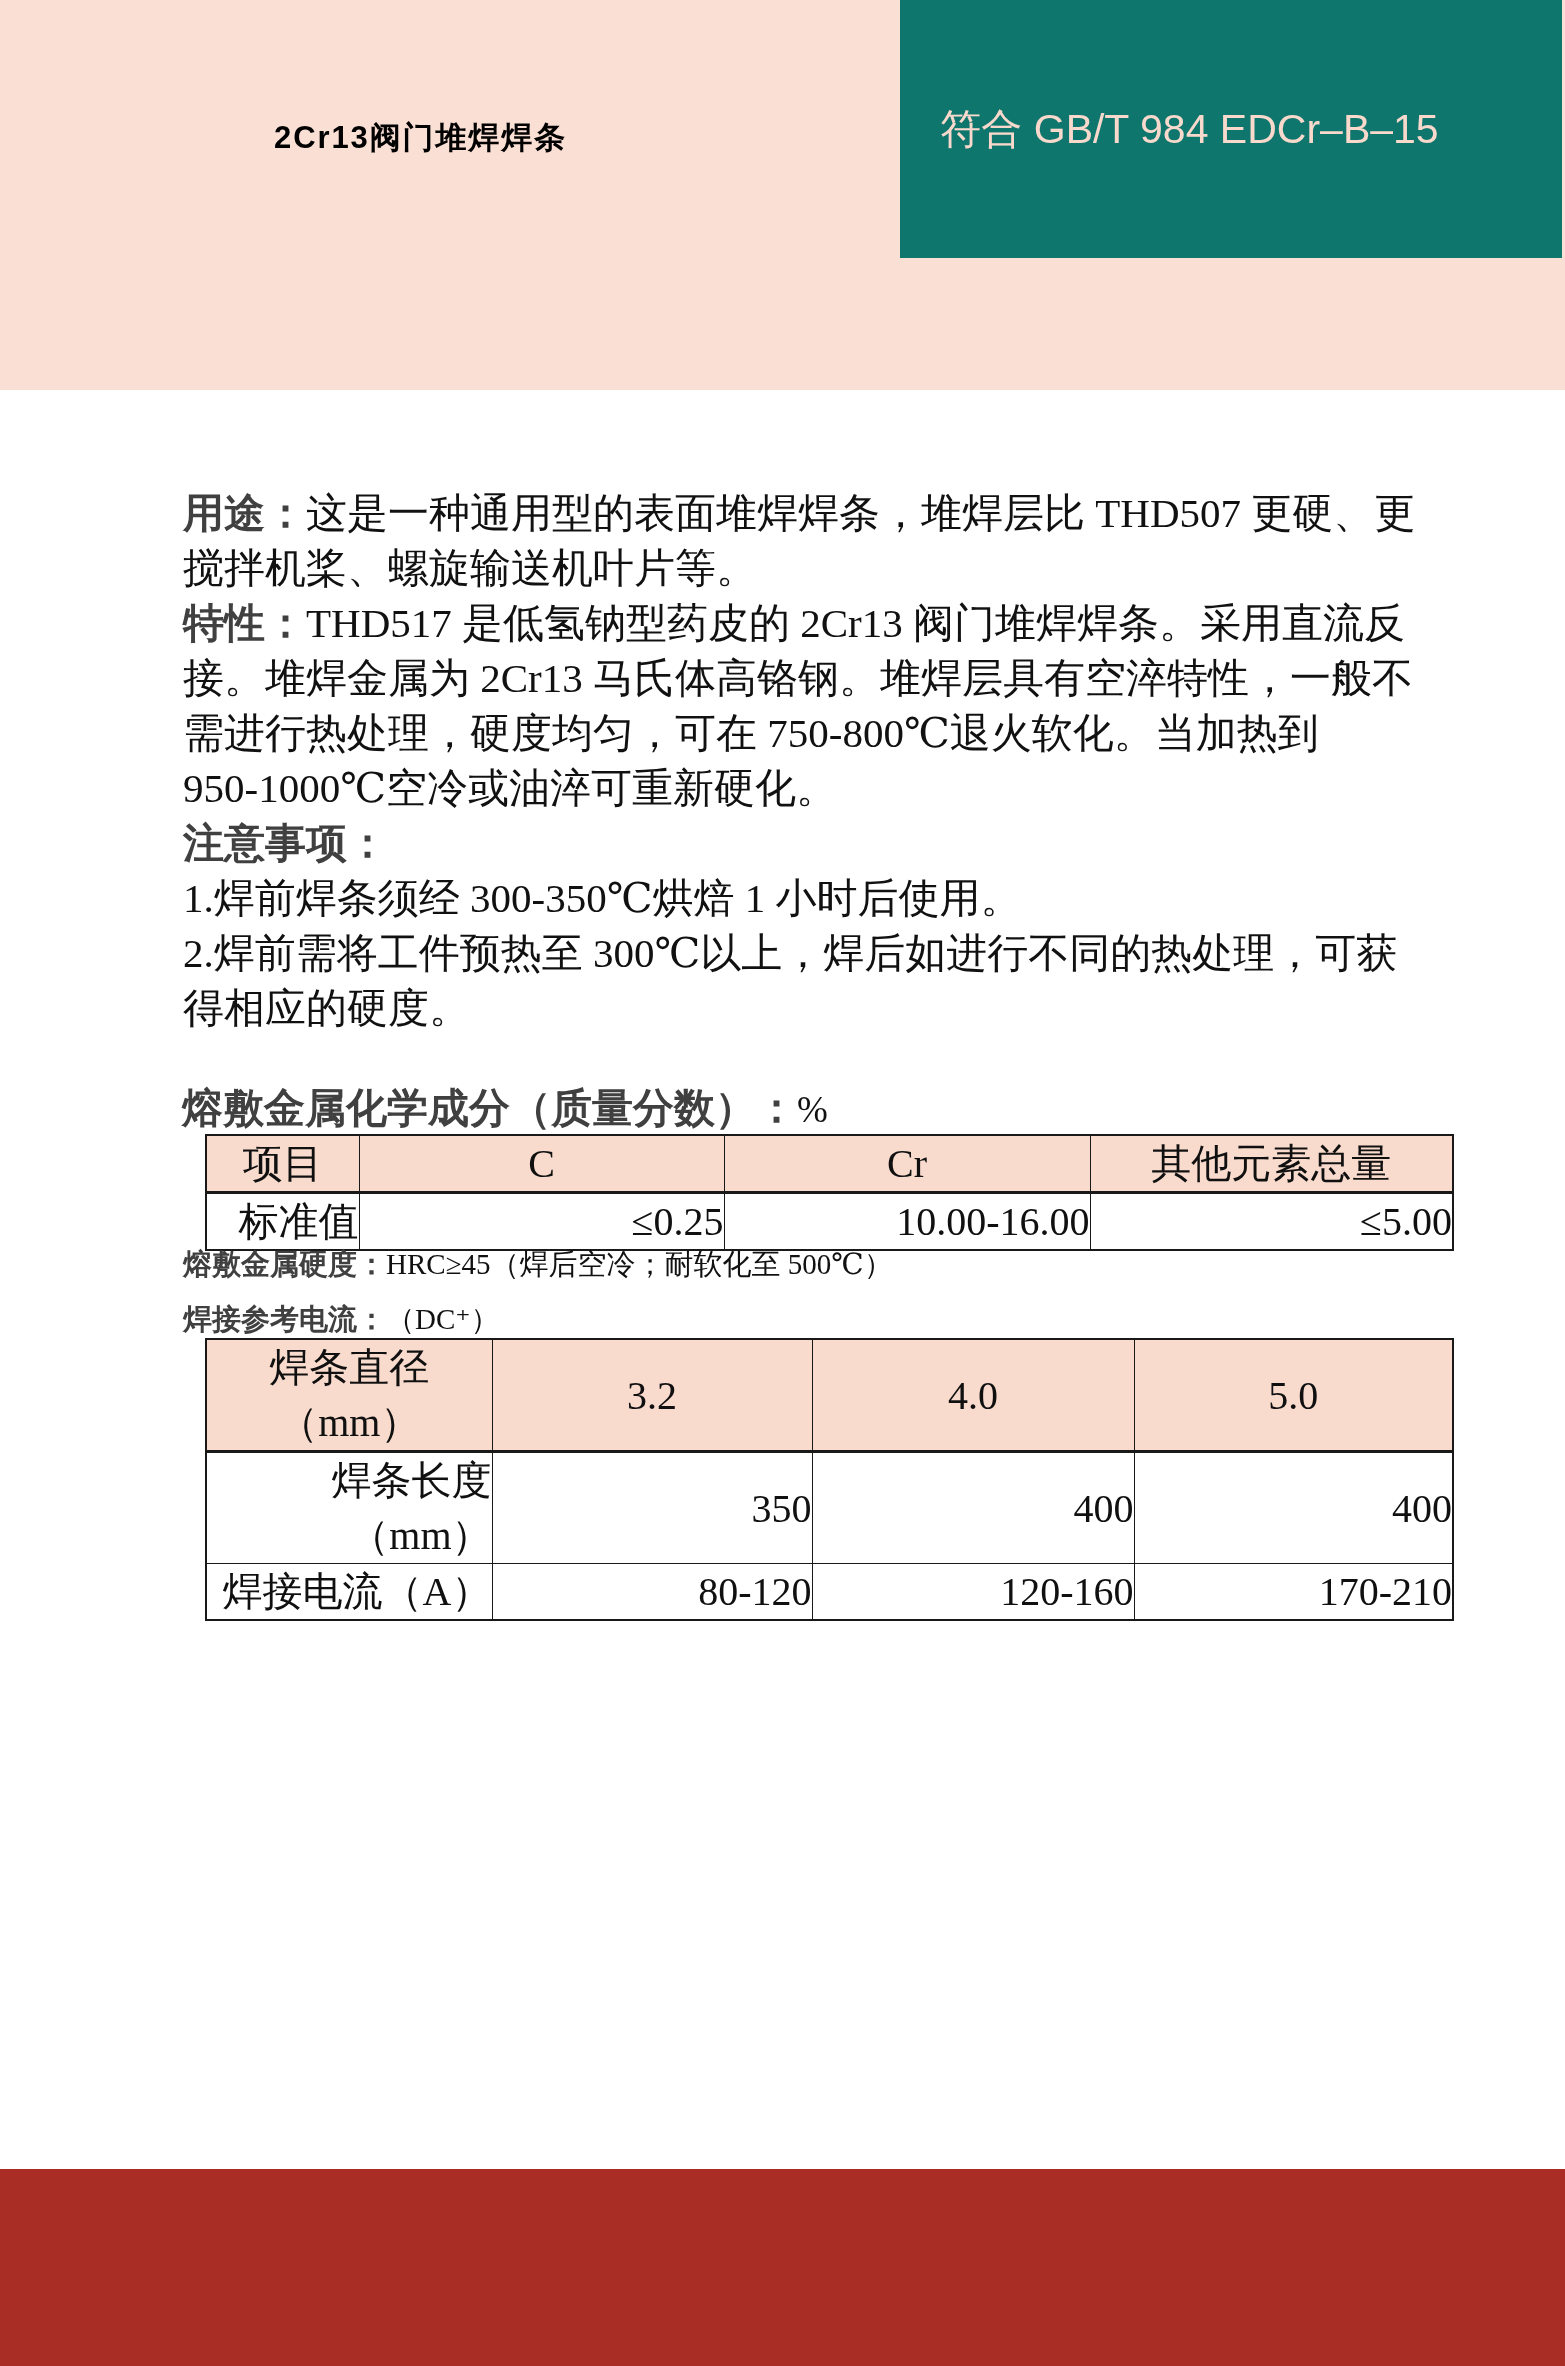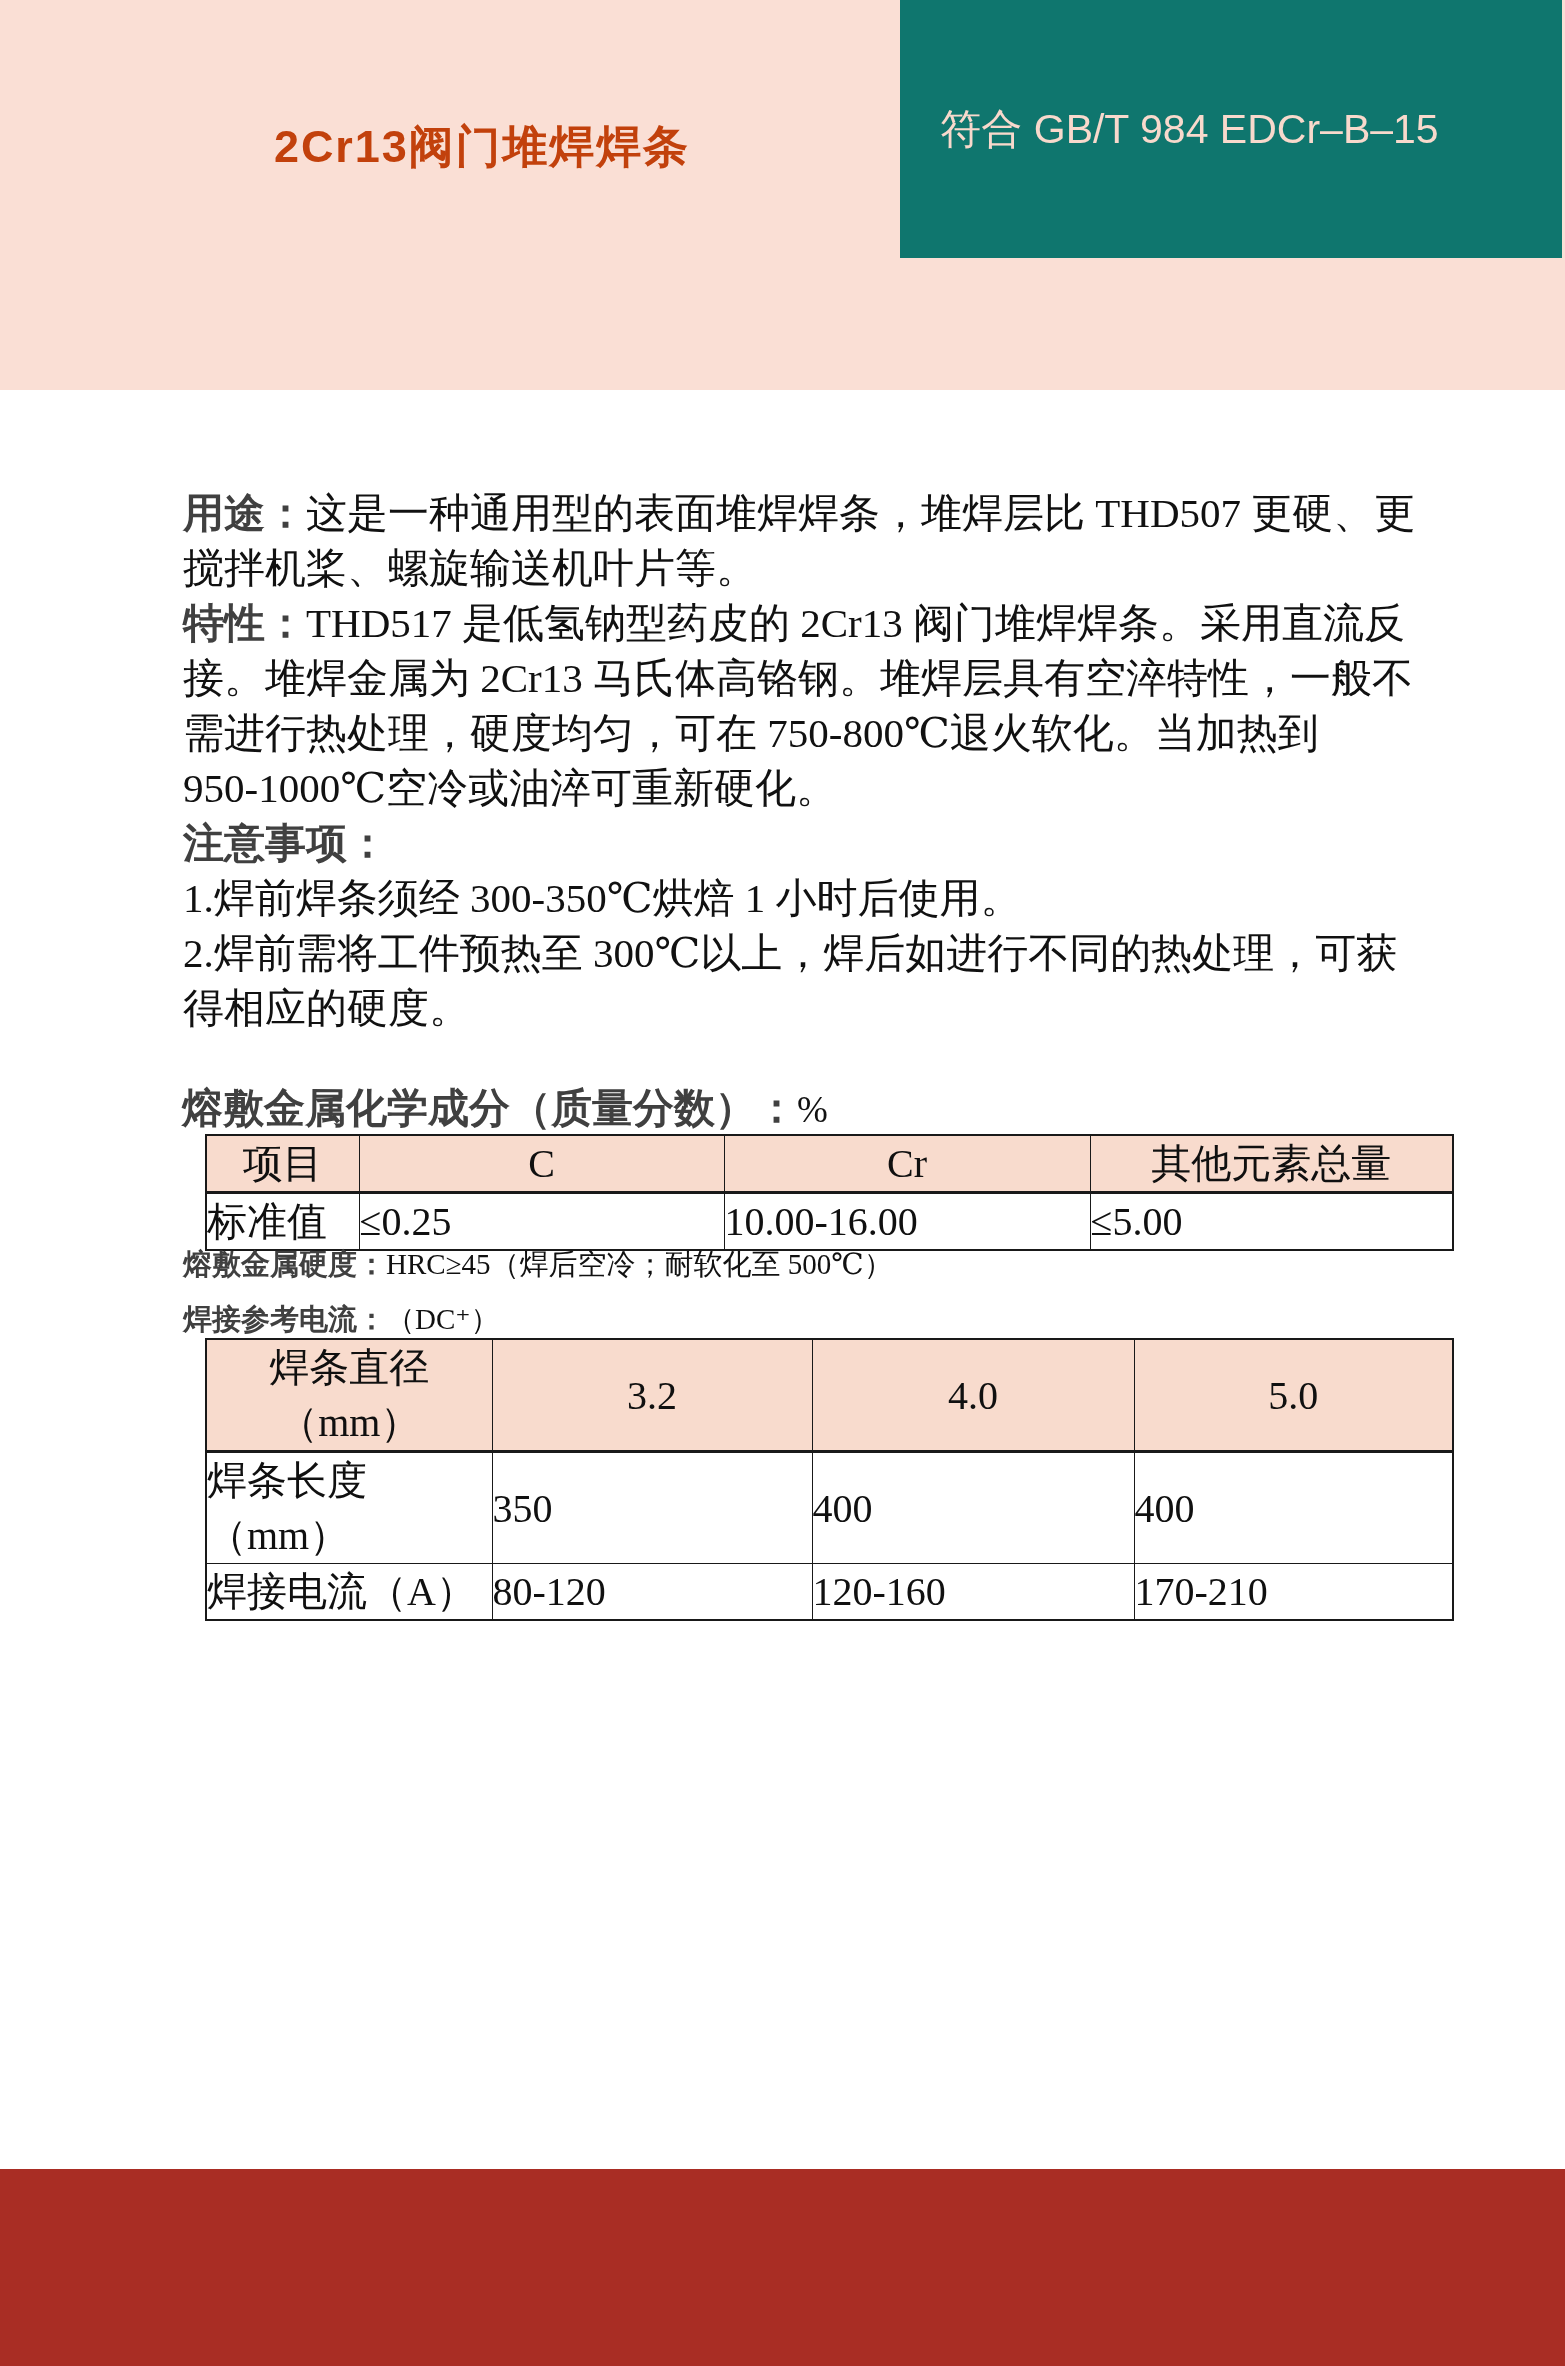--- a/index.html
+++ b/index.html
@@ -18,23 +18,23 @@
     position: absolute;
     left: 0; top: 0;
     width: 1566px; height: 390px;
     background: #fadfd5;
   }
   .page-title {
     position: absolute;
     left: 274px; top: 117px;
     font-family: "Liberation Sans", "DejaVu Sans", sans-serif;
     font-weight: 700;
-    font-size: 45px;
+    font-size: 31px;
     letter-spacing: 1.9px;
-    color: #c2410c;
+    color: #000000;
     white-space: nowrap;
   }
   .badge {
     position: absolute;
     left: 900px; top: 0;
     width: 662px; height: 258px;
     background: #0f766e;
     display: flex;
     align-items: center;
     justify-content: center;
@@ -101,21 +101,21 @@
   th {
     background: #f8dbcd;
     font-weight: 400;
     border-bottom-width: 3.7px;
     height: 46px;
     text-align: center;
     vertical-align: middle;
   }
   td {
     height: 46px;
-    text-align: left;
+    text-align: right;
     vertical-align: middle;
     background: #ffffff;
   }
   .current-table th, .current-table td { height: 49px; }
   
   .footer-bar {
     position: absolute;
     left: 0; top: 2169px;
     width: 1566px; height: 198px;
     background: #a92d24;

